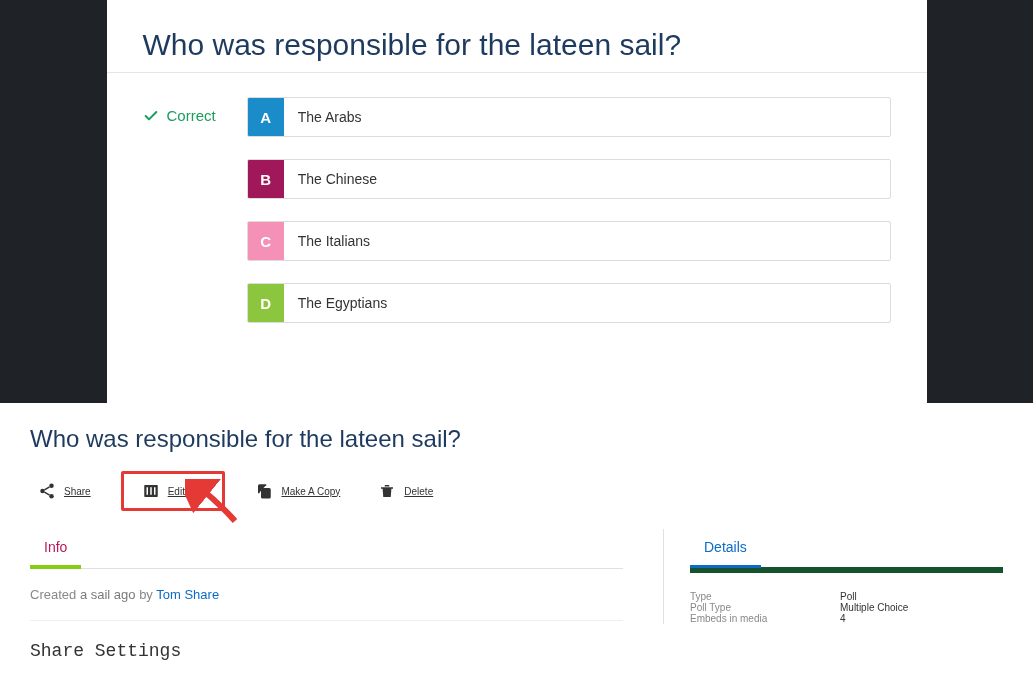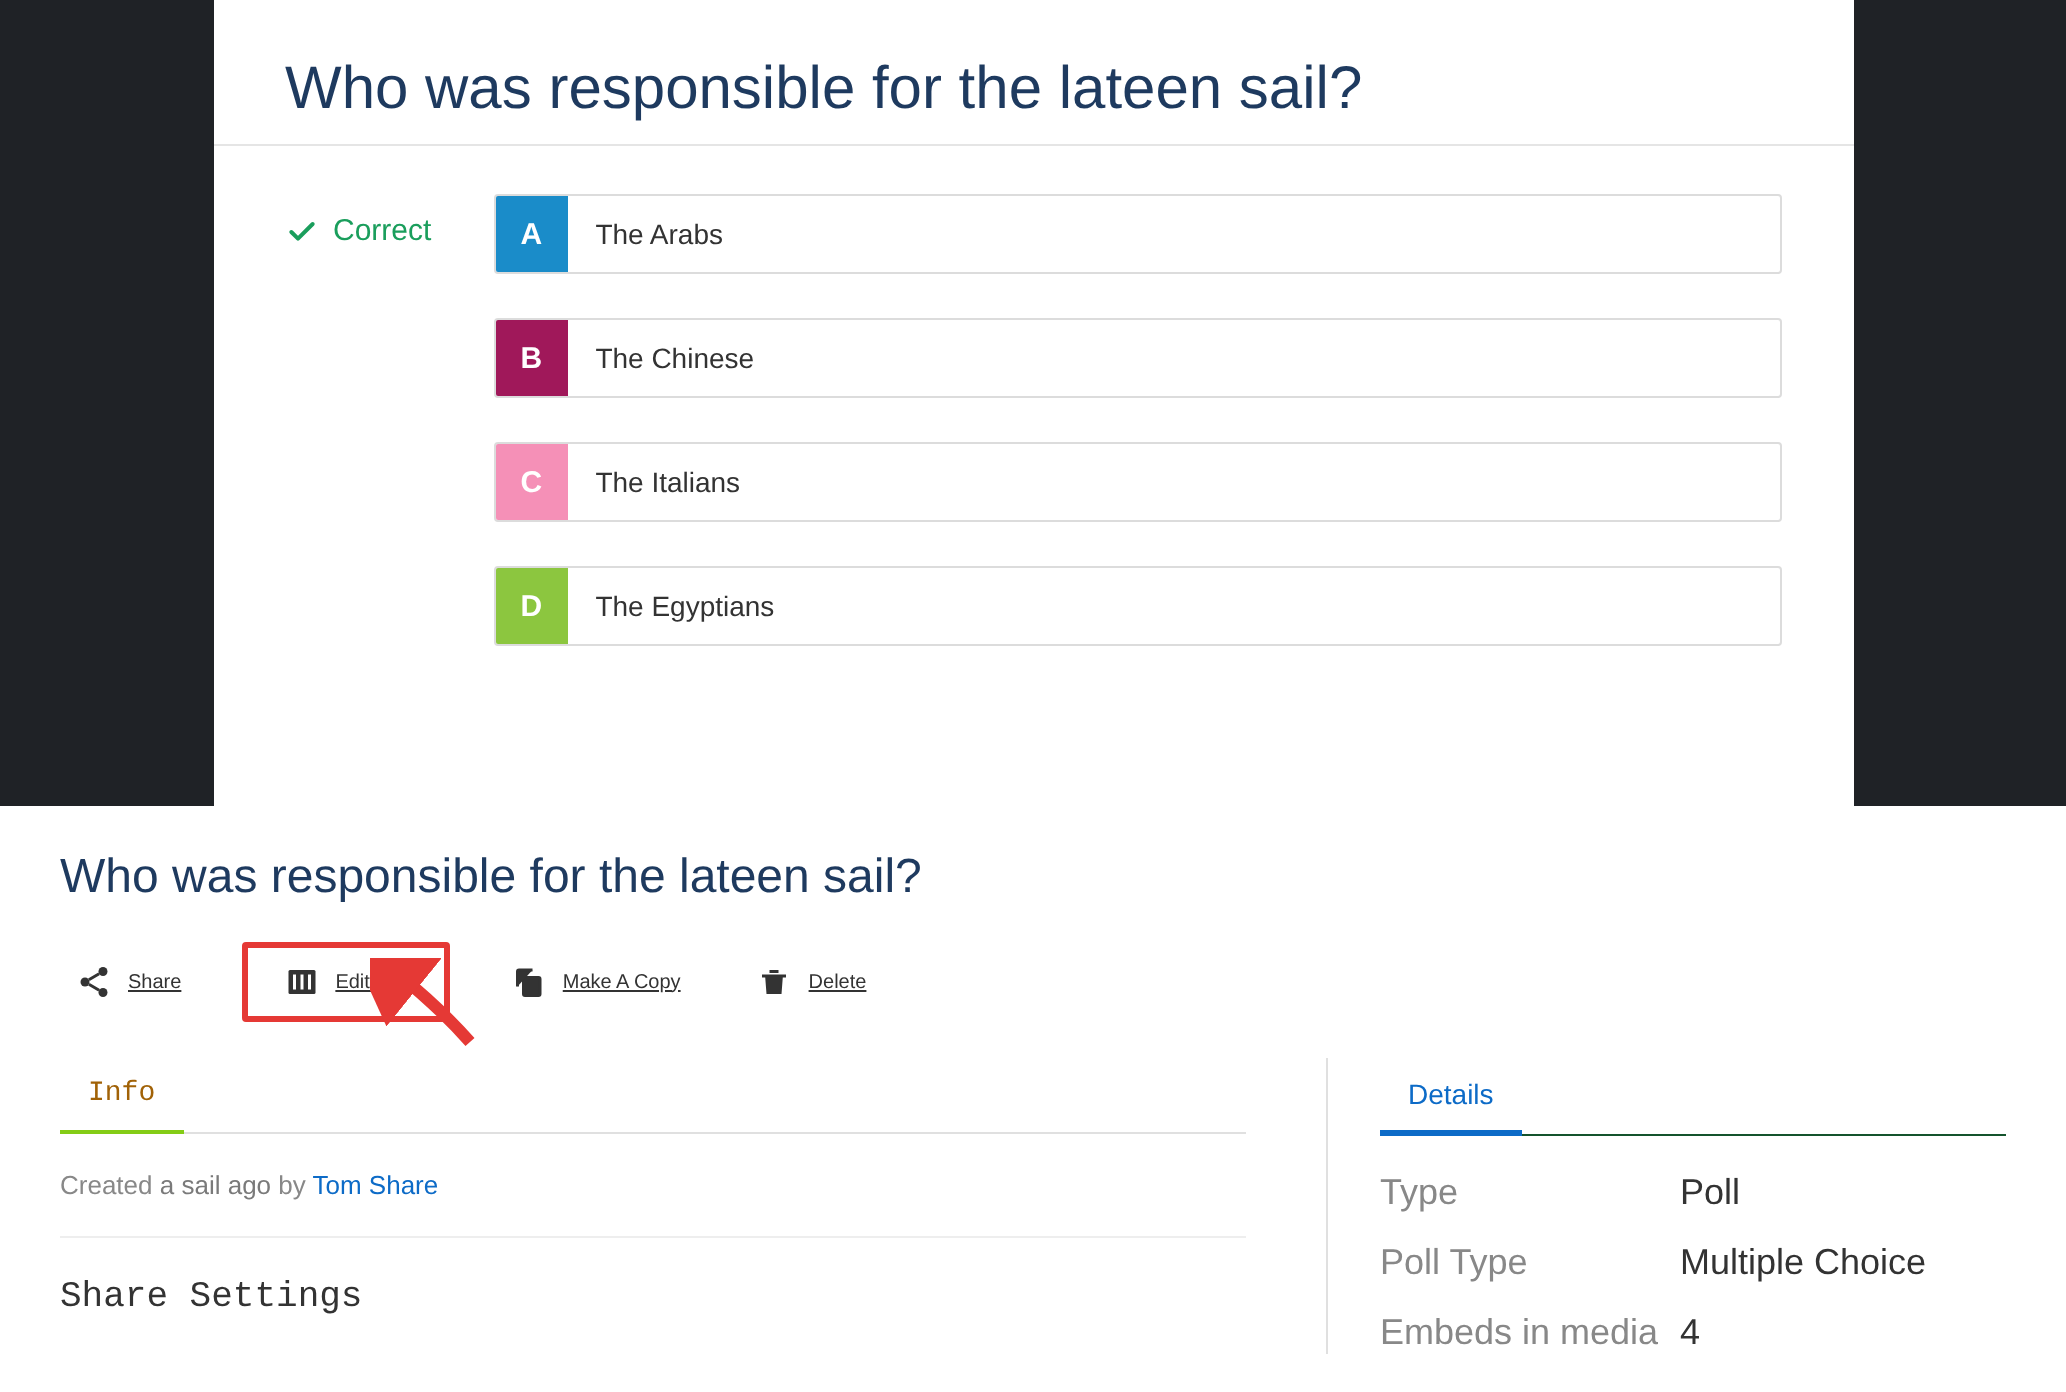--- a/index.html
+++ b/index.html
@@ -31,32 +31,32 @@
   .action-item { display: flex; align-items: center; gap: 8px; color: #333; font-size: 10px; text-decoration: underline; cursor: pointer; padding: 6px 8px; }
   .action-item svg { width: 18px; height: 18px; fill: #333; }
   .highlighted-action { border: 3px solid #e53935; border-radius: 2px; padding: 8px 18px; }
   
   .tabs-and-details { display: flex; align-items: flex-start; }
   .left-col { flex: 1; padding-right: 40px; }
   .right-col { width: 340px; border-left: 1px solid #e0e0e0; padding-left: 26px; }
   
   .tab-bar { display: flex; border-bottom: 1px solid #e0e0e0; margin-bottom: 18px; }
   .tab { padding: 10px 14px 10px 14px; font-size: 14px; color: #666; cursor: pointer; }
-  .tab.active { color: #a16207; border-bottom: 2px solid #84cc16; margin-bottom: -1px; font-family: Liberation Mono, monospace; }
+  .tab.active { color: #be185d; border-bottom: 4px solid #84cc16; margin-bottom: -1px; }
   
   .created-line { font-size: 13px; color: #888; margin-bottom: 20px; border-bottom: 1px solid #eee; padding-bottom: 18px; }
   .created-line .highlight-time { color: #7a7a7a; }
   .created-line .author { color: #0d6bc7; }
   
   .share-heading { font-size: 18px; font-weight: 400; color: #333; font-family: Liberation Mono, monospace; }
   
-  .details-tab-bar { display: flex; border-bottom: 1px solid #14532d; margin-bottom: 18px; }
+  .details-tab-bar { display: flex; border-bottom: 6px solid #14532d; margin-bottom: 18px; }
   .details-tab { padding: 10px 14px; font-size: 14px; color: #0d6bc7; border-bottom: 3px solid #0d6bc7; margin-bottom: -1px; }
   
-  .details-grid { display: grid; grid-template-columns: 150px 1fr; row-gap: 14px; font-size: 18px; }
+  .details-grid { display: grid; grid-template-columns: 150px 1fr; font-size: 10px; }
   .details-grid .lbl { color: #888; }
   .details-grid .val { color: #333; }
   .lower { position: relative; }
   .arrow-svg { position: absolute; left: 185px; top: 76px; width: 60px; height: 50px; }
 </style>
 </head>
 <body>
 
 <div class="top-dark-bg">
   <div class="poll-card">

